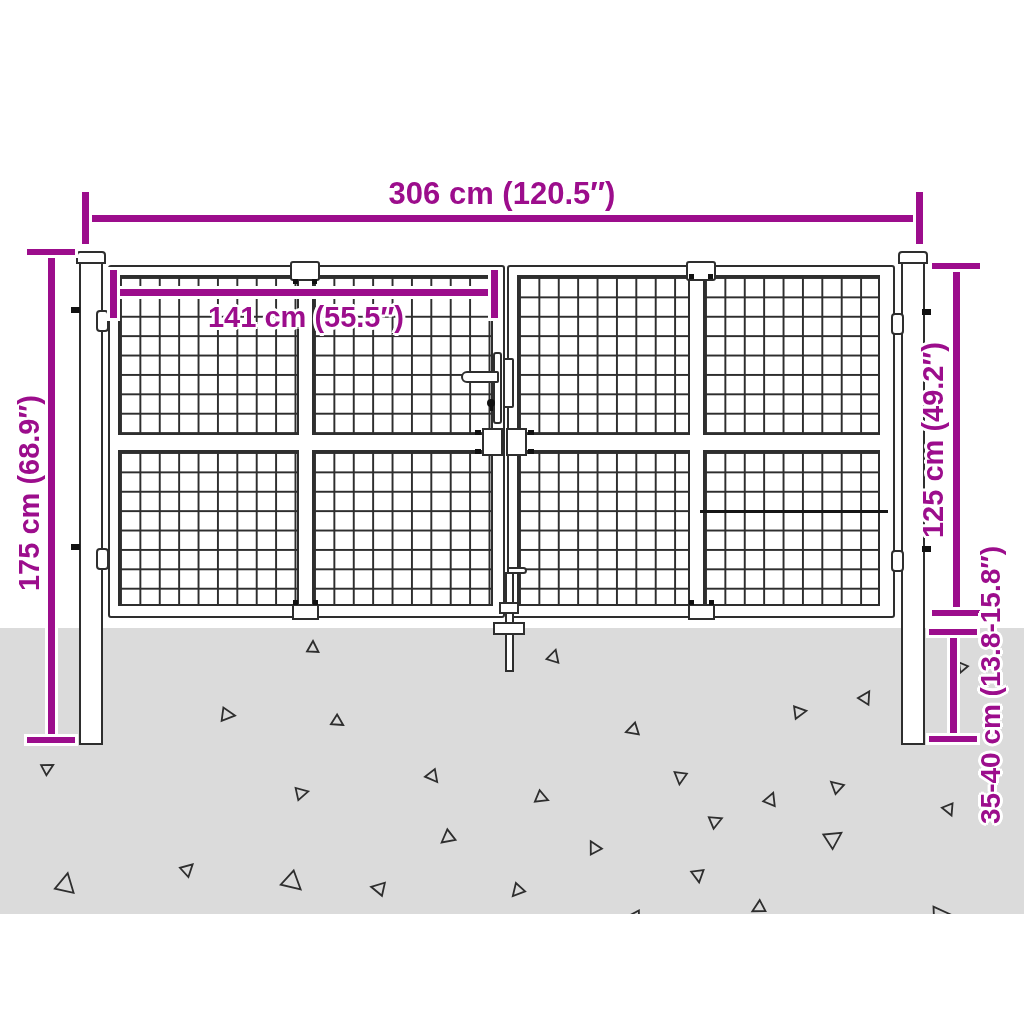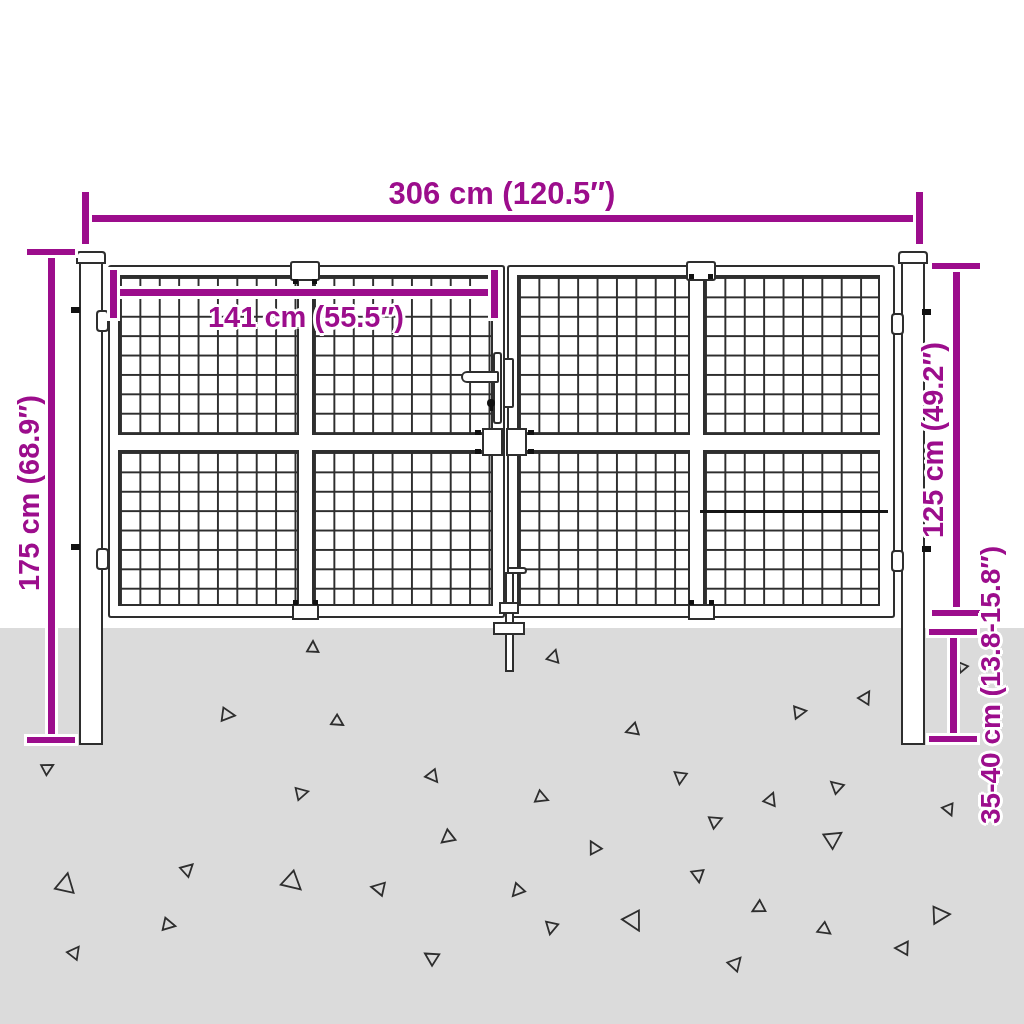--- a/index.html
+++ b/index.html
@@ -1,16 +1,16 @@
 <!DOCTYPE html>
 <html><head>
 <meta charset="utf-8">
 <style>
   html,body{margin:0;padding:0;background:#fff;}
-  .stage{position:relative;width:1024px;height:1024px;overflow:hidden;background:#fff;
+  .stage{position:relative;width:1024px;height:914px;overflow:hidden;background:#fff;
          font-family:"Liberation Sans",sans-serif;}
   .abs{position:absolute;}
 
   
   .ground{left:0;top:628px;width:1024px;height:396px;background:var(--ground);}
   .ground-svg{left:0;top:0;width:1024px;height:1024px;}
 
   
   .post{width:20px;height:488px;top:253px;background:#fff;border:2px solid var(--line);}
   .post-left{left:79px;}

